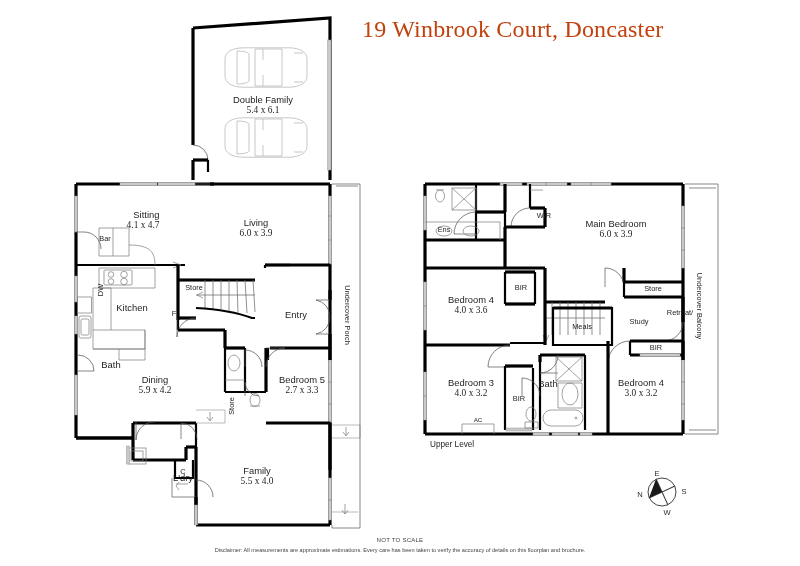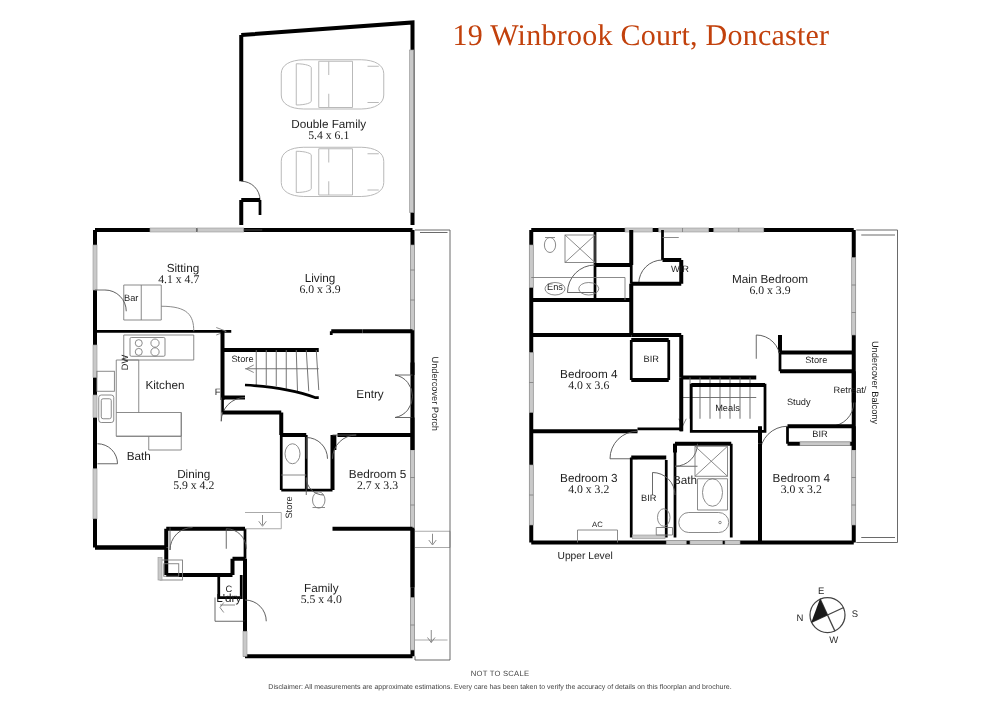--- a/index.html
+++ b/index.html
@@ -501,21 +501,21 @@
   <div class="rlbl sm" style="left:582px; top:327px;">Meals</div>
   <div class="rlbl sm" style="left:653px; top:289px;">Store</div>
   <div class="rlbl sm" style="left:639px; top:313px;margin-left:41px;">Retreat/</div>
   <div class="rlbl sm" style="left:639px; top:322px;">Study</div>
   <div class="rlbl sm" style="left:656px; top:348px;">BIR</div>
   <div class="rlbl sm" style="left:519px; top:399px;">BIR</div>
   <div class="rlbl" style="left:548px; top:384px;">Bath</div>
   <div class="rlbl xs" style="left:478px; top:420px;">AC</div>
   <div class="rlbl sm vert-cw" style="left:699px; top:306px;">Undercover Balcony</div>
 
-  <div class="levellbl" style="left:424px; top:440px;padding-left:22px;">Upper Level</div>
+  <div class="levellbl" style="left:408px; top:440px;padding-left:22px;">Upper Level</div>
 
   <div class="compass-lbl" style="left:657px; top:473px;">E</div>
   <div class="compass-lbl" style="left:684px; top:491px;">S</div>
   <div class="compass-lbl" style="left:667px; top:512px;">W</div>
   <div class="compass-lbl" style="left:640px; top:494px;">N</div>
 
   <div class="footer nts" style="top:536px;">NOT TO SCALE</div>
   <div class="footer disc" style="top:547px;">Disclaimer: All measurements are approximate estimations. Every care has been taken to verify the accuracy of details on this floorplan and brochure.</div>
 
 </div>

